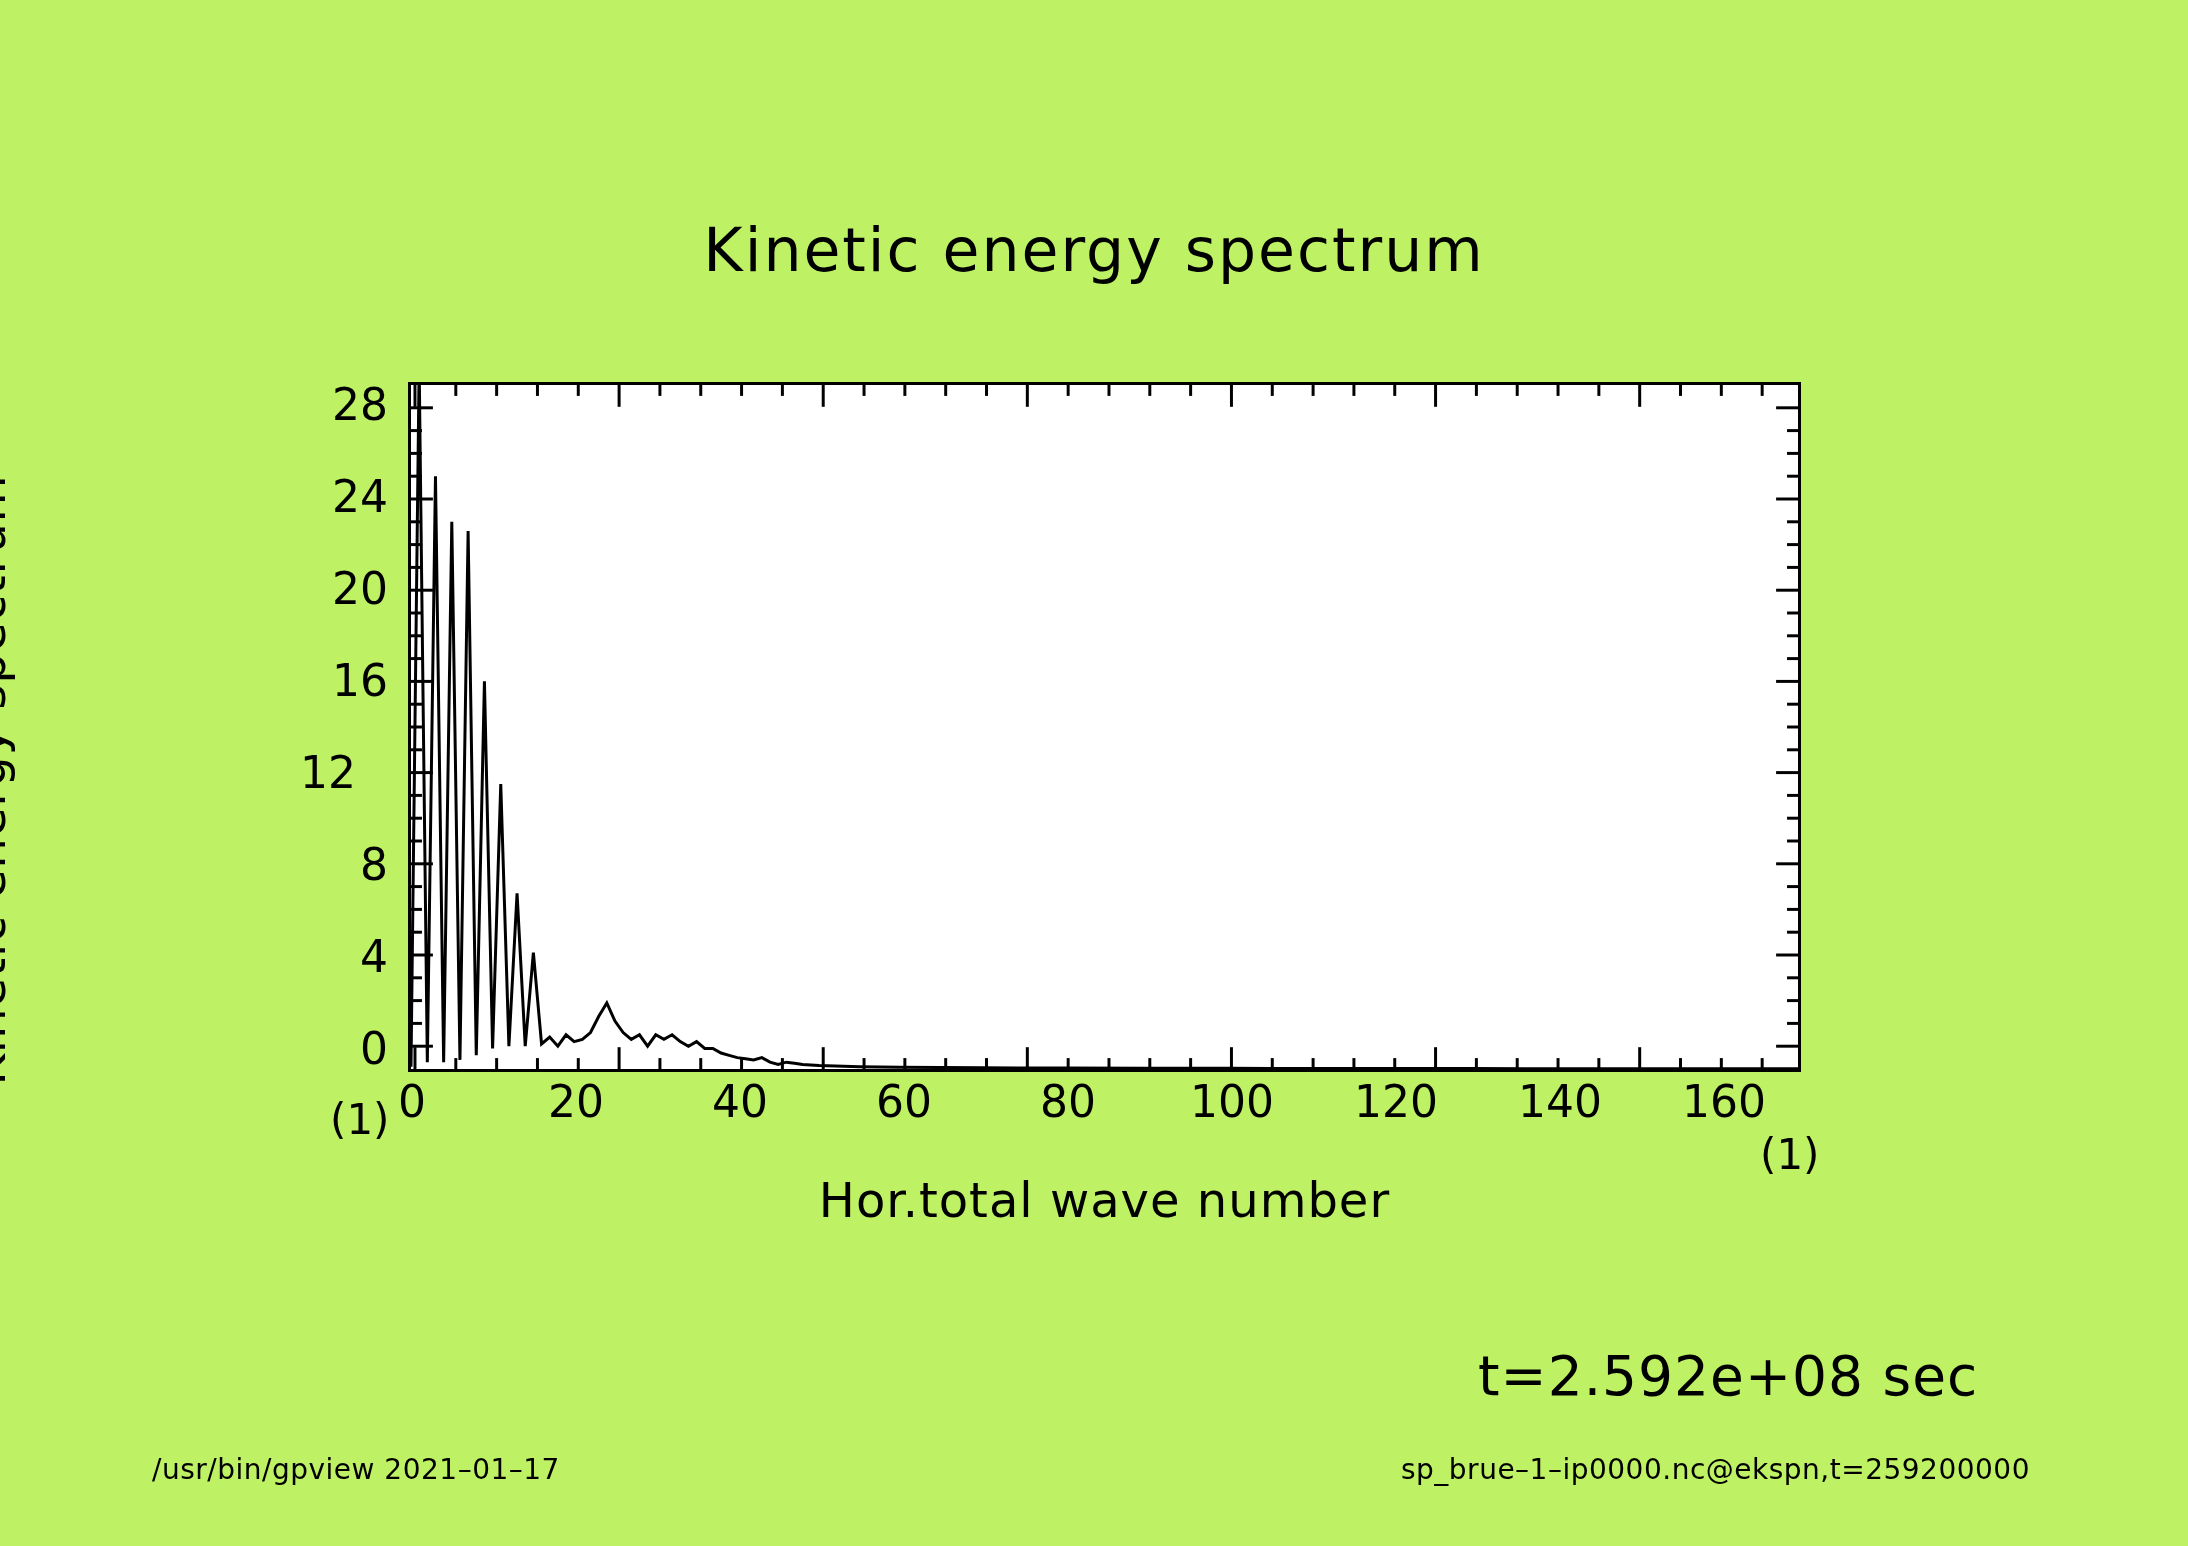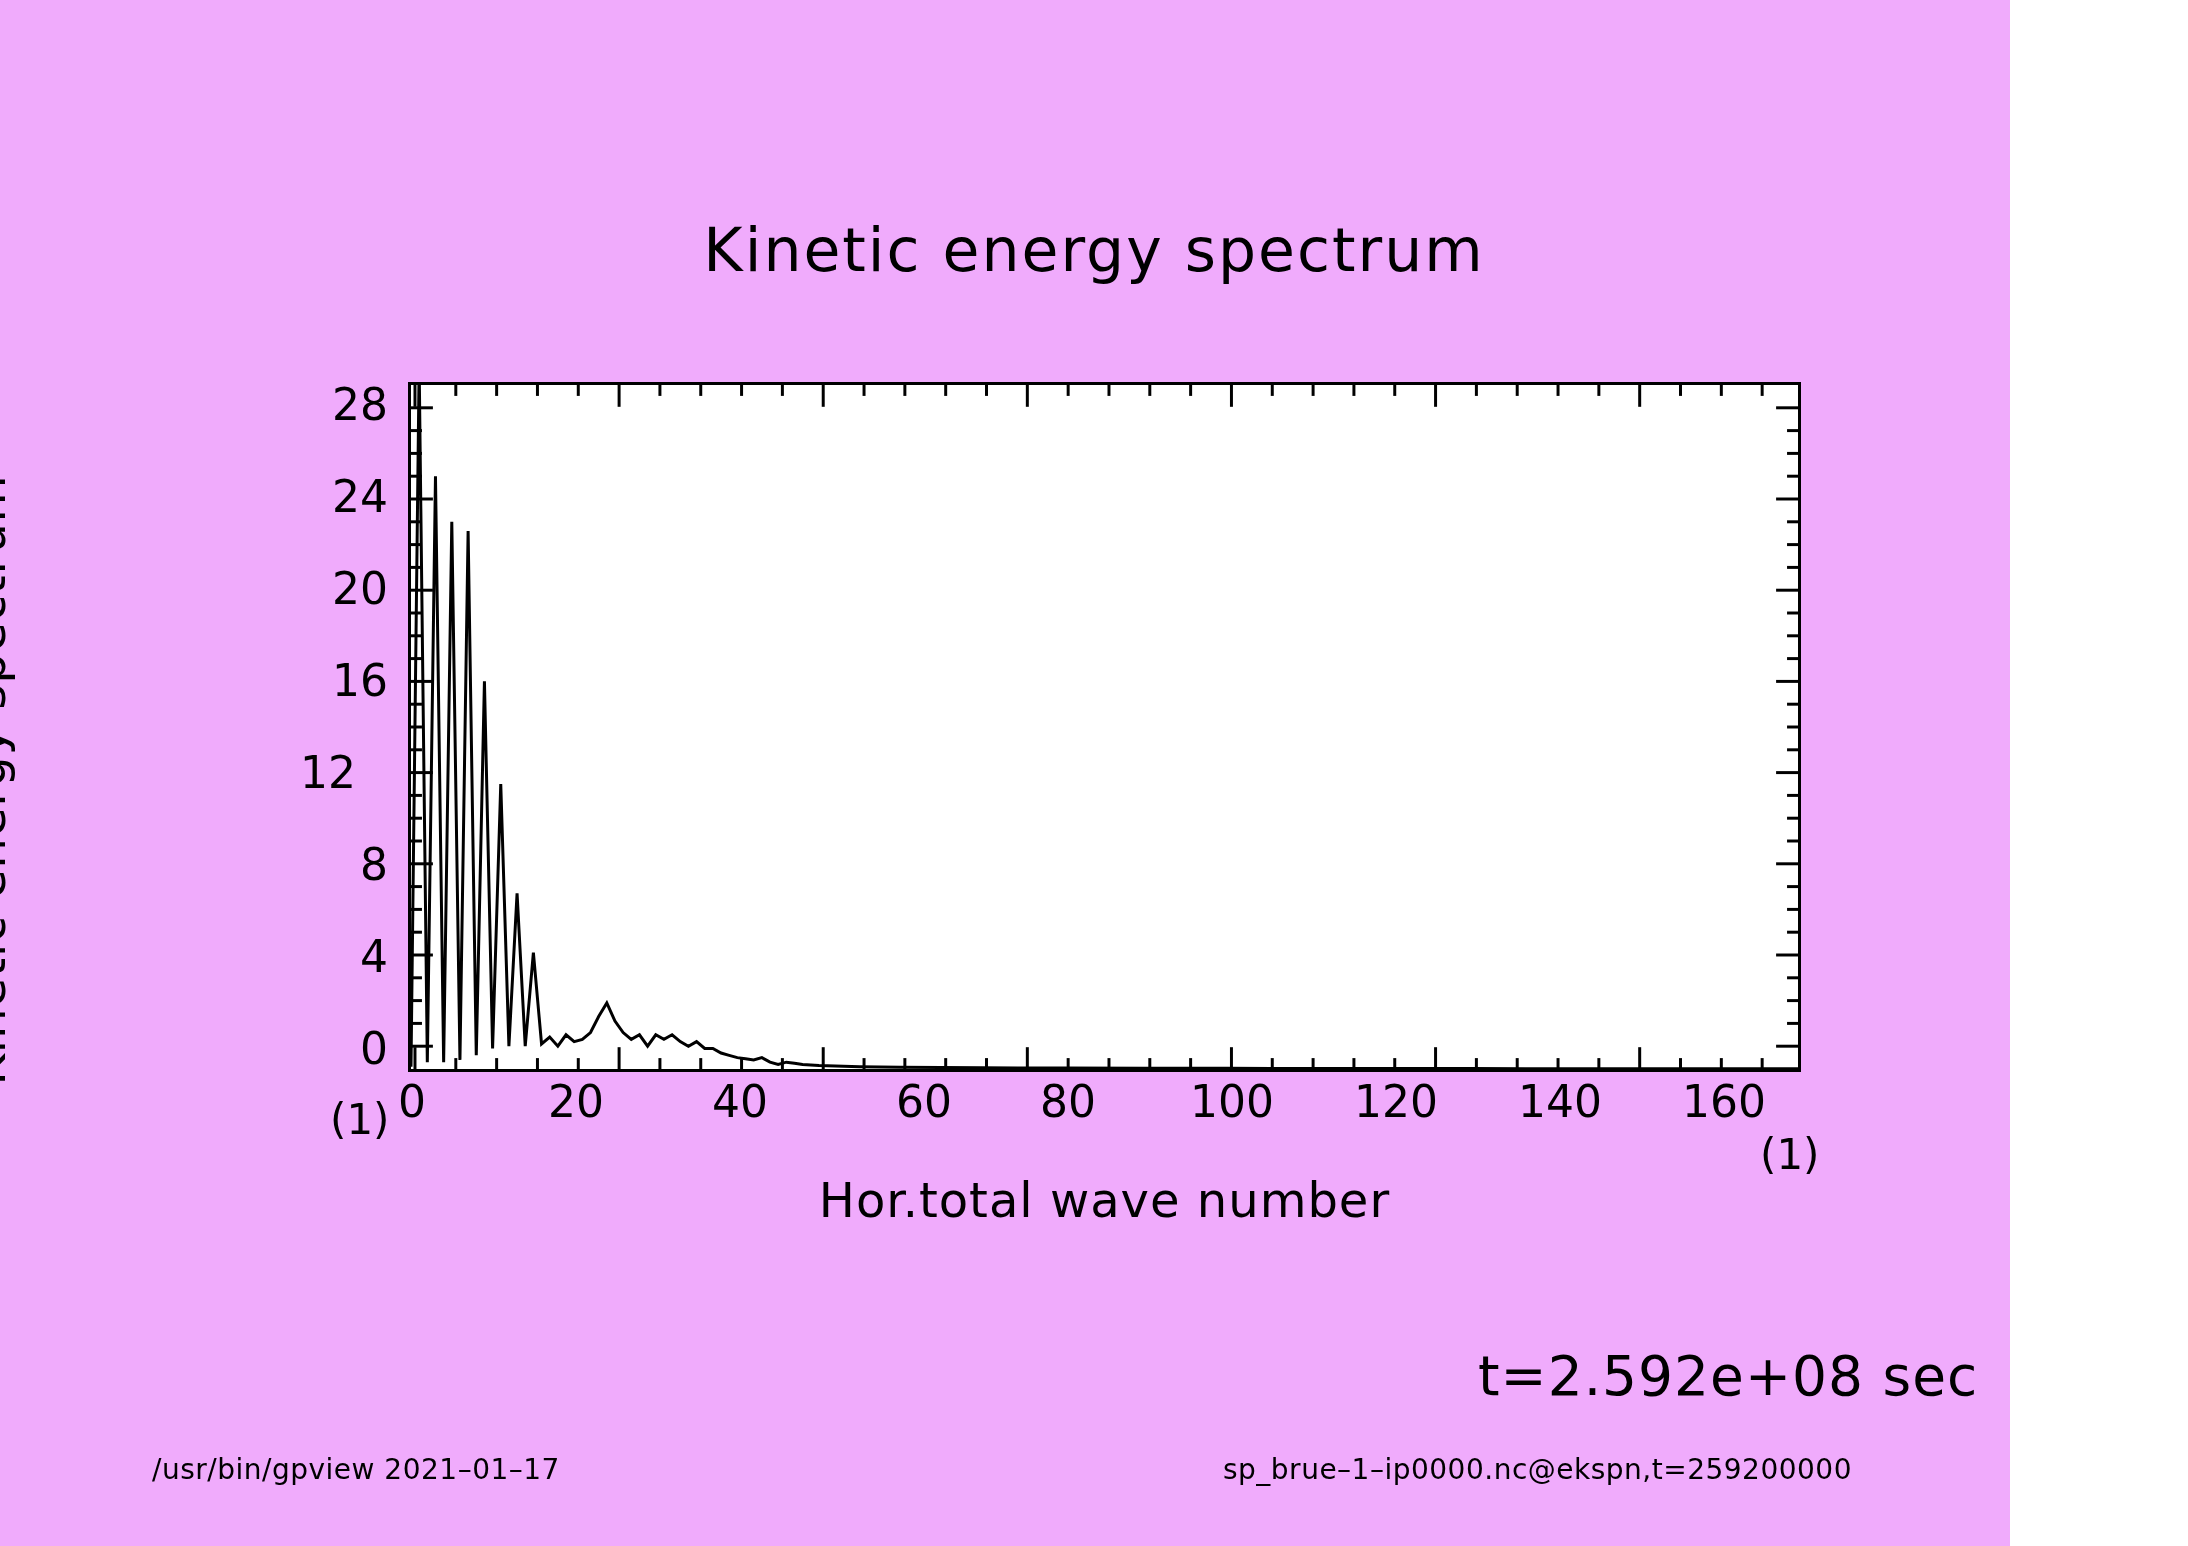--- a/index.html
+++ b/index.html
@@ -11,23 +11,23 @@
     width: 2188px;
     height: 1546px;
     position: relative;
     font-family: "DejaVu Sans", sans-serif;
     color: #000000;
     overflow: hidden;
   }
   #page {
     position: absolute;
     left: 0; top: 0;
-    width: 2010px;
+    width: 2188px;
     height: 1546px;
-    background: #f0abfc;
+    background: #bef264;
   }
   .title {
     position: absolute;
     left: 0;
     top: 215px;
     width: 2188px;
     text-align: center;
     font-size: 60px;
     letter-spacing: 2px;
     white-space: nowrap;
@@ -313,21 +313,21 @@
       </g>
 
       <polyline id="data-line" fill="none" stroke="#000000" stroke-width="3" stroke-linejoin="miter" stroke-linecap="butt" points="0.00,687.70 8.19,-20.00 16.39,683.10 24.58,92.00 32.78,683.10 40.97,138.00 49.16,680.80 57.36,147.20 65.55,676.20 73.75,299.00 81.94,669.30 90.14,402.50 98.33,667.00 106.52,512.90 114.72,667.00 122.91,572.70 131.11,664.70 139.30,657.80 147.49,667.00 155.69,655.50 163.88,662.40 172.08,660.10 180.27,653.20 188.46,637.10 196.66,623.30 204.85,641.70 213.05,653.20 221.24,660.10 229.44,655.50 237.63,667.00 245.82,655.50 254.02,660.10 262.21,655.50 270.41,662.40 278.60,667.00 286.79,662.40 294.99,669.30 303.18,669.30 311.38,673.90 319.57,676.20 327.76,678.50 335.96,679.65 344.15,680.80 352.35,678.50 360.54,683.10 368.74,685.40 376.93,683.10 385.12,684.25 393.32,685.40 409.71,686.55 450.68,687.70 491.65,688.16 573.59,688.85 655.53,689.08 737.47,689.31 819.41,689.31 901.35,689.54 983.29,689.54 1065.24,689.54 1147.18,689.77 1229.12,689.77 1311.06,689.77 1393.00,689.77"></polyline>
     </svg>
   </div>
 
   <div id="xtick-wrap">
     <div class="xtick" style="left: 4px;">0</div>
     <div class="xtick" style="left: 168px;">20</div>
     <div class="xtick" style="left: 332px;">40</div>
-    <div class="xtick" style="left: 516px;">60</div>
+    <div class="xtick" style="left: 496px;">60</div>
     <div class="xtick" style="left: 660px;">80</div>
     <div class="xtick" style="left: 824px;">100</div>
     <div class="xtick" style="left: 988px;">120</div>
     <div class="xtick" style="left: 1152px;">140</div>
     <div class="xtick" style="left: 1316px;">160</div>
   </div>
 
   <div id="unit-left">(1)</div>
   <div id="unit-right">(1)</div>
 

